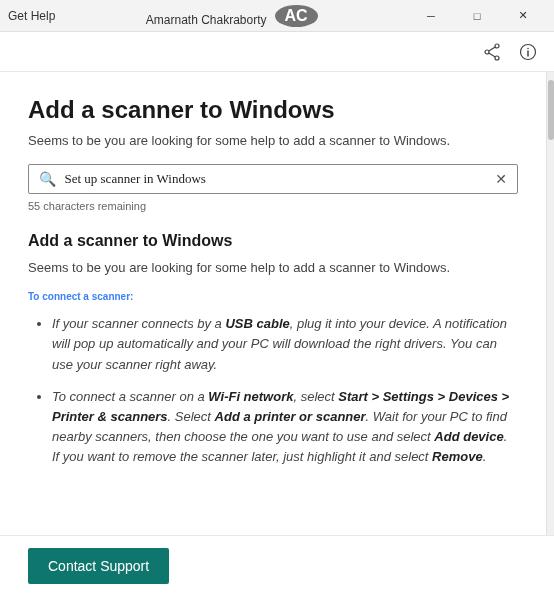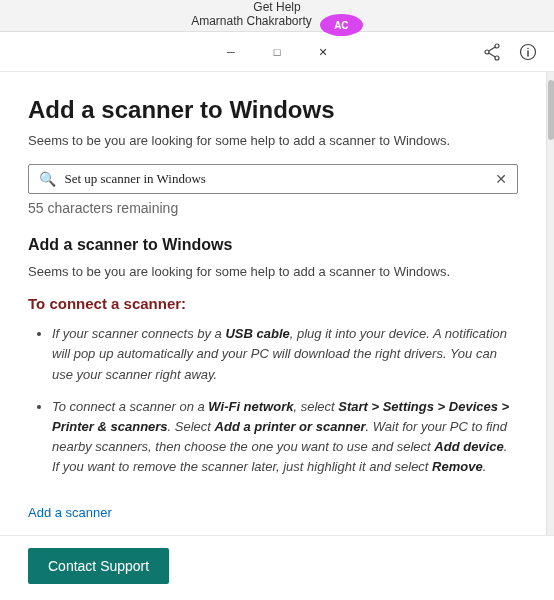--- a/index.html
+++ b/index.html
@@ -21,43 +21,42 @@
     
     .title-bar {
       display: flex;
       align-items: center;
       justify-content: space-between;
       padding: 0 8px;
       height: 32px;
       background: #f3f3f3;
       border-bottom: 1px solid #e0e0e0;
       flex-shrink: 0;
-      flex-direction: column;
     }
 
     .title-bar-left {
       font-size: 12px;
       color: #333;
     }
 
     .title-bar-center {
       display: flex;
-      align-items: flex-start;
+      align-items: flex-end;
       gap: 8px;
       font-size: 12px;
       color: #333;
     }
 
     .avatar {
       width: 43px;
       height: 22px;
       border-radius: 50%;
-      background: #d946ef;
+      background: #737373;
       color: white;
-      font-size: 10px;
+      font-size: 16px;
       display: flex;
       align-items: center;
       justify-content: center;
       font-weight: 600;
     }
 
     .title-bar-controls {
       display: flex;
       align-items: center;
       gap: 0;
@@ -178,44 +177,44 @@
 
     .search-clear {
       font-size: 14px;
       color: #555;
       cursor: pointer;
       flex-shrink: 0;
       margin-left: 8px;
     }
 
     .char-remaining {
-      font-size: 14px;
+      font-size: 11px;
       color: #666;
       margin-bottom: 20px;
     }
 
     
     .article-title {
       font-size: 16px;
       font-weight: 600;
       color: #1a1a1a;
       margin-bottom: 8px;
     }
 
     .article-intro {
       font-size: 13px;
       color: #444;
       margin-bottom: 14px;
       line-height: 1.5;
     }
 
     .connect-label {
-      font-size: 15px;
+      font-size: 10px;
       font-weight: 700;
-      color: #7f1d1d;
+      color: #3b82f6;
       margin-bottom: 12px;
     }
 
     .bullet-list {
       list-style: disc;
       padding-left: 24px;
       margin-bottom: 16px;
       font-style: italic;
     }
 
@@ -320,21 +319,20 @@
 
     <ul class="bullet-list">
       <li>
         If your scanner connects by a <strong>USB cable</strong>, plug it into your device. A notification will pop up automatically and your PC will download the right drivers. You can use your scanner right away.
       </li>
       <li>
         To connect a scanner on a <strong>Wi-Fi network</strong>, select <strong>Start &gt; Settings &gt; Devices &gt; Printer &amp; scanners</strong>. Select <strong>Add a printer or scanner</strong>. Wait for your PC to find nearby scanners, then choose the one you want to use and select <strong>Add device</strong>. If you want to remove the scanner later, just highlight it and select <strong>Remove</strong>.
       </li>
     </ul>
 
-    <a class="add-scanner-link">Add a scanner</a>
 
   </div>
 
   <div class="scrollbar">
     <div class="scrollbar-thumb"></div>
   </div>
 </div>
 
 <div class="footer">
   <button class="contact-support-btn">Contact Support</button>

